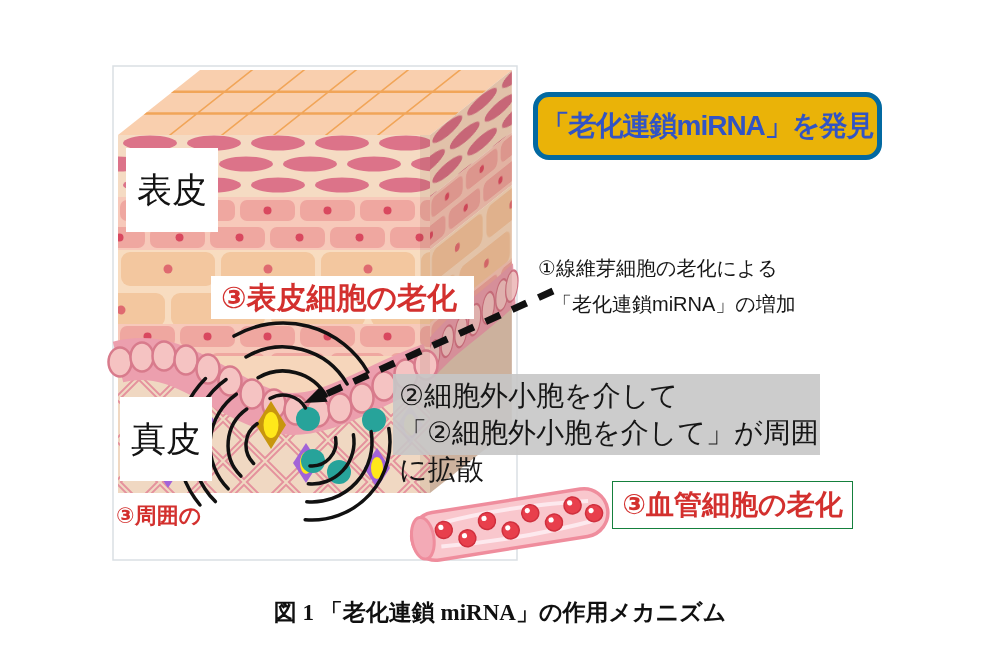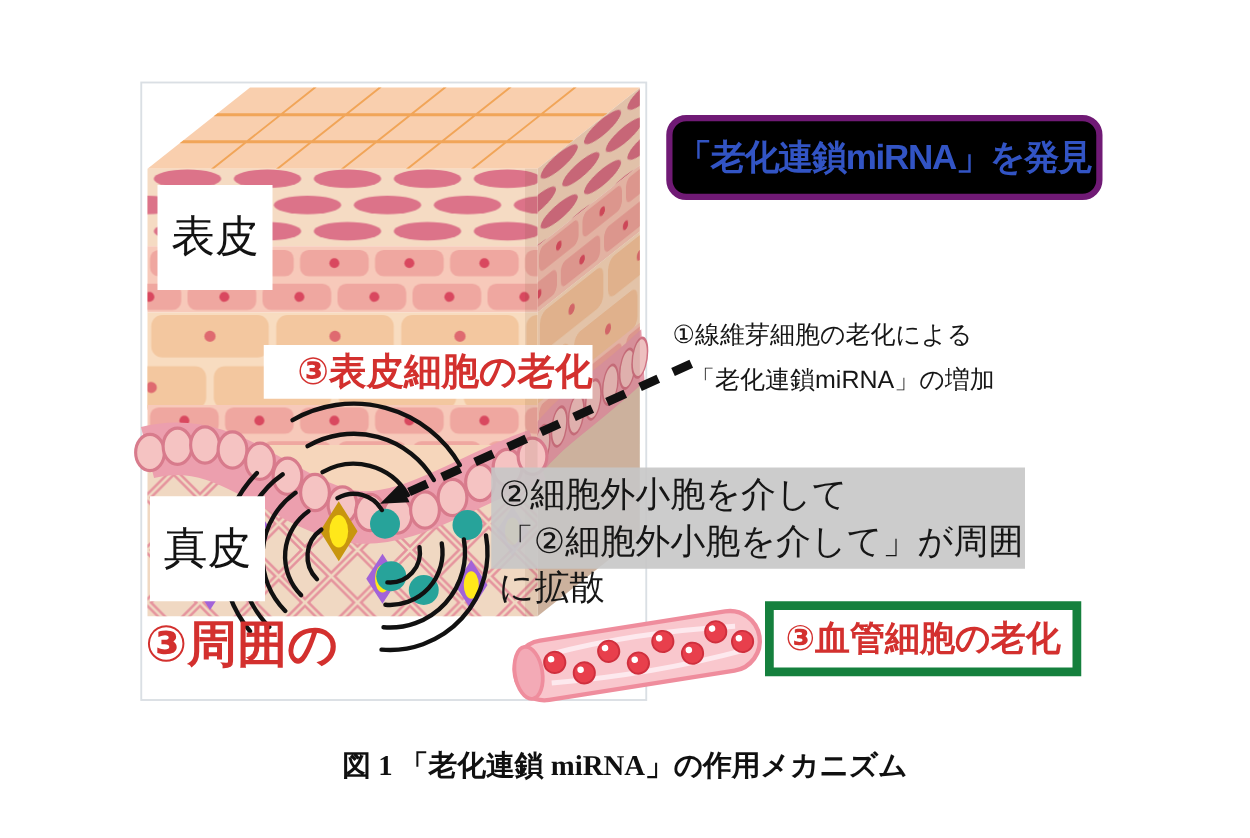--- a/index.html
+++ b/index.html
@@ -2,36 +2,36 @@
 <html><head>
 <meta charset="utf-8">
 <style>
   html,body{margin:0;padding:0;background:#fff;}
   #stage{position:relative;width:1000px;height:670px;background:#fff;overflow:hidden;
          font-family:"Liberation Sans","DejaVu Sans",sans-serif;}
   #art{position:absolute;left:0;top:0;}
   .abs{position:absolute;}
   .wlabel{background:#ffffff;color:#131313;font-size:35px;line-height:52px;
           padding:16px 11px;font-weight:500;}
-  .redtxt{color:#d3302e;font-weight:600;text-align:right;}
+  .redtxt{color:#d3302e;font-weight:600;}
   .blktxt{color:#161616;font-weight:500;}
-  #badge{left:533px;top:92px;width:339px;height:58px;border:5px solid #701a75;
-         border-radius:16px;background:#000000;text-align:center;
+  #badge{left:533px;top:92px;width:339px;height:58px;border:5px solid #0369a1;
+         border-radius:16px;background:#eab308;text-align:center;
          font-size:28px;font-weight:bold;color:#3254c4;line-height:58px;letter-spacing:-1px;}
   #step1{left:538px;top:250px;font-size:20px;line-height:36px;}
   #step1 .l2{padding-left:14px;}
   #step2{left:393px;top:374px;width:427px;height:78px;background:rgba(198,198,198,0.90);
          font-size:28px;line-height:37px;padding-top:3px;}
   #step2 div{padding-left:6px;}
   #aging-epi{left:211px;top:276px;width:253px;height:43px;background:#fff;
              font-size:30px;line-height:43px;padding-left:10px;}
-  #aging-sur{left:116px;top:497px;font-size:40px;line-height:38px;background:transparent;}
+  #aging-sur{left:116px;top:497px;font-size:22px;line-height:38px;background:transparent;}
   #aging-sur .l2{margin-left:34px;}
   #aging-ves{left:612px;top:481px;width:239px;height:46px;background:#fff;
-             border:7px solid #15803d;text-align:center;font-size:28px;line-height:46px;}
+             border:1px solid #15803d;text-align:center;font-size:28px;line-height:46px;}
   #caption{left:0;top:597px;width:1000px;text-align:center;color:#101010;
            font-family:"Liberation Serif","DejaVu Serif",serif;font-size:23px;font-weight:700;}
 </style>
 </head>
 <body>
 
 <div id="stage">
 
 <svg id="art" width="1000" height="670" viewBox="0 0 1000 670">
   <defs>

